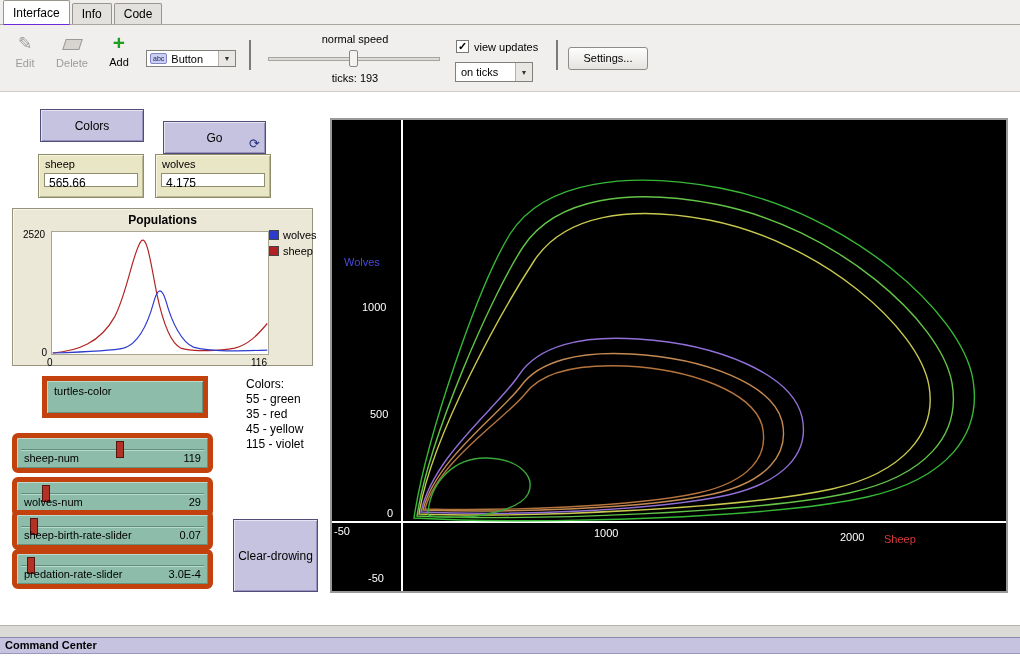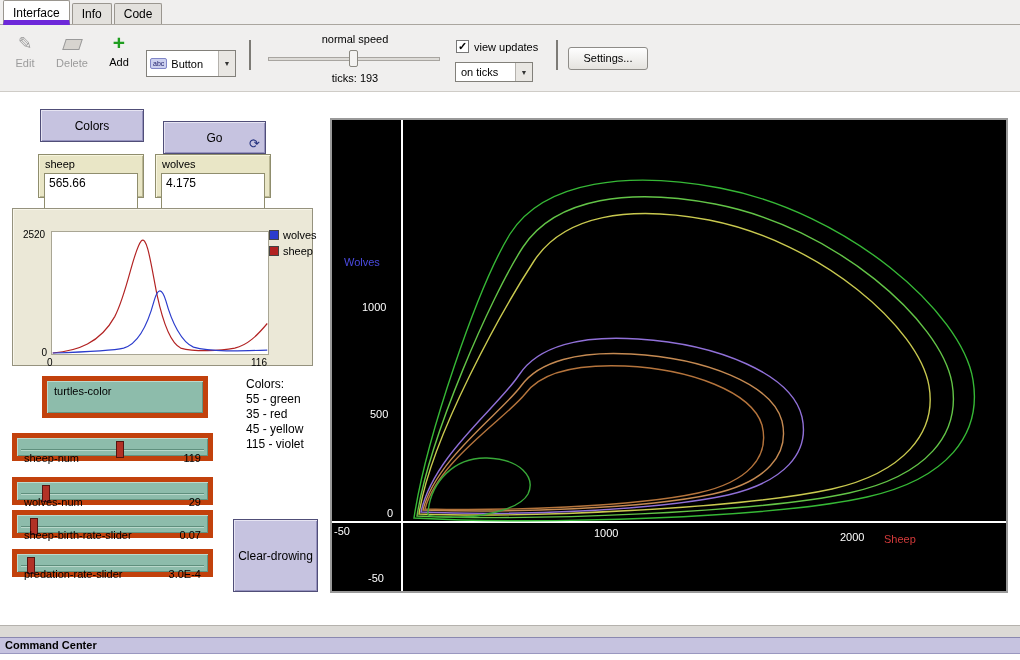--- a/index.html
+++ b/index.html
@@ -2,21 +2,21 @@
 <html><head>
 <meta charset="utf-8">
 <style>
   * { box-sizing:border-box; margin:0; padding:0; }
   html,body { width:1020px; height:660px; }
   body { font-family:"Liberation Sans", sans-serif; background:#fff; position:relative; overflow:hidden; font-size:12px; color:#000; }
 
   
   .tabs-bar { position:absolute; top:0; left:0; width:1020px; height:25px; background:#f0efee; border-bottom:1px solid #aaa69f; display:flex; align-items:flex-end; padding-left:3px; }
   .tab { height:21px; line-height:20px; padding:0 9px; font-size:12px; background:#e3e1dd; border:1px solid #9a968f; border-bottom:none; border-radius:2px 2px 0 0; margin-right:2px; position:relative; }
-  .tab.active { background:#fff; height:25px; line-height:24px; z-index:3; border-bottom:5px solid #6d28d9; margin-bottom:-1px; }
+  .tab.active { background:#fff; height:25px; line-height:24px; z-index:3; border-bottom:1px solid #6d28d9; margin-bottom:-1px; }
 
   
   .toolbar { position:absolute; top:25px; left:0; width:1020px; height:67px; background:#f0efee; border-bottom:1px solid #cfccc7; }
   .tool-item { position:absolute; text-align:center; }
   .tool-icon { display:block; height:22px; line-height:22px; font-size:17px; }
   .tool-label { display:block; font-size:11px; margin-top:2px; }
   .disabled-txt { color:#9b9b9b; }
   .eraser { display:inline-block; width:17px; height:11px; background:#d7d4cf; border:1px solid #9a9a9a; transform:skewX(-18deg); margin-top:6px; }
   .plus { color:#1f9e1f; font-weight:bold; font-size:21px; }
   .tb-sep { position:absolute; width:2px; height:30px; background:#7d7b76; top:15px; }
@@ -33,35 +33,35 @@
   .cb-label { position:absolute; font-size:11px; }
 
   .win-btn { position:absolute; background:linear-gradient(#fefefe,#e5e3df); border:1px solid #8e8c88; border-radius:3px; font-size:11px; text-align:center; }
 
   
   .nl-button { position:absolute; background:#c6c3e0; border:1px solid #504e78; box-shadow:inset 1px 1px 0 #e6e4f2, inset -1px -1px 0 #9693bf; display:flex; align-items:center; justify-content:center; font-size:12px; }
   .forever-icon { position:absolute; right:5px; bottom:3px; font-size:13px; color:#22307e; line-height:13px; }
 
   .monitor { position:absolute; background:#e9e6c6; border:1px solid #8f8d6d; box-shadow:inset 1px 1px 0 #f7f5dd, inset -1px -1px 0 #bab793; }
   .monitor .m-label { position:absolute; top:3px; left:6px; font-size:11px; }
-  .monitor .m-value { position:absolute; left:5px; right:5px; top:18px; height:37px; background:#fff; border:1px solid #8f8d6d; font-size:12px; line-height:19px; padding-left:4px; }
+  .monitor .m-value { position:absolute; left:5px; right:5px; top:18px; height:14px; background:#fff; border:1px solid #8f8d6d; font-size:12px; line-height:19px; padding-left:4px; }
 
   .plot-widget { position:absolute; left:12px; top:208px; width:301px; height:158px; background:#ebe8d7; border:1px solid #95927e; box-shadow:inset 1px 1px 0 #f8f6ea; }
   .plot-title { position:absolute; top:4px; left:0; width:100%; text-align:center; font-weight:bold; font-size:12px; }
   .plot-canvas { position:absolute; left:38px; top:22px; width:218px; height:124px; background:#fff; border:1px solid #a9a694; }
   .axis-txt { position:absolute; font-size:10px; }
   .legend-swatch { position:absolute; width:10px; height:10px; border:1px solid #444; }
   .legend-label { position:absolute; font-size:11px; }
 
   .teal { background:#8dbcab; border:5px solid #c2410c; box-shadow:inset 1px 1px 0 #bcd9cd, inset -1px -1px 0 #639481; position:absolute; }
   .chooser-label { position:absolute; top:4px; left:7px; font-size:11px; }
   .chooser-box { position:absolute; left:6px; top:19px; width:154px; height:19px; background:#7bab99; border:1px solid #4a7a69; box-shadow:inset 1px 1px 1px #5d8d7b; font-size:12px; line-height:17px; padding-left:5px; }
   .chooser-tri { position:absolute; right:6px; top:6px; width:0; height:0; border-left:5px solid transparent; border-right:5px solid transparent; border-top:7px solid #7a1f1f; }
 
-  .nl-slider { position:absolute; left:12px; width:201px; height:28px; }
+  .nl-slider { position:absolute; left:12px; width:201px; height:40px;border-radius:6px; }
   .sl-groove { position:absolute; left:4px; right:4px; top:11px; height:2px; background:#5f8f7d; border-bottom:1px solid #b8d8ca; }
   .sl-thumb { position:absolute; top:3px; width:8px; height:17px; background:#b23226; border:1px solid #551410; }
   .sl-label { position:absolute; left:7px; top:14px; font-size:11px; }
   .sl-value { position:absolute; right:7px; top:14px; font-size:11px; }
 
   .note { position:absolute; left:246px; top:377px; font-size:12px; line-height:15px; }
 
   
   .world-view { position:absolute; left:330px; top:118px; width:678px; height:475px; background:#000; border:2px solid #999; }
   .wv-label { position:absolute; font-size:11px; }
@@ -87,21 +87,21 @@
   </div>
   <div class="tool-item" style="left:50px; top:8px; width:44px;">
     <span class="tool-icon"><span class="eraser"></span></span>
     <span class="tool-label disabled-txt">Delete</span>
   </div>
   <div class="tool-item" style="left:102px; top:7px; width:34px;">
     <span class="tool-icon plus">+</span>
     <span class="tool-label">Add</span>
   </div>
 
-  <div class="dd" style="left:146px; top:25px; width:90px; height:27px;">
+  <div class="dd" style="left:146px; top:25px; width:90px; height:17px;">
     <span class="abc-chip">abc</span>
     <span>Button</span>
     <span class="dd-arrow">▼</span>
   </div>
 
   <div class="tb-sep" style="left:249px;"></div>
 
   <div class="speed-label" style="top:8px;">normal speed</div>
   <div class="speed-track"></div>
   <div class="speed-thumb"></div>
@@ -134,20 +134,21 @@
 <div class="monitor" style="left:38px; top:154px; width:106px; height:44px;">
   <span class="m-label">sheep</span>
   <div class="m-value">565.66</div>
 </div>
 <div class="monitor" style="left:155px; top:154px; width:116px; height:44px;">
   <span class="m-label">wolves</span>
   <div class="m-value">4.175</div>
 </div>
 
 <div class="plot-widget">
+  <div class="plot-title">Populations</div>
   <div class="plot-canvas">
     <svg width="216" height="122" viewBox="0 0 218 124">
       <path d="M 0 123 C 25 121 48 113 63 86 C 76 61 82 18 90 9 C 96 3 100 34 106 64 C 112 92 120 113 130 118 C 145 122 170 121 185 118 C 198 115 208 105 218 93" fill="none" stroke="#b22222" stroke-width="1.2"></path>
       <path d="M 0 123 C 30 122 60 121 72 118 C 86 114 96 96 103 70 C 107 56 111 57 115 70 C 121 92 131 112 143 117 C 160 122 190 121 218 120" fill="none" stroke="#2b3ccc" stroke-width="1.2"></path>
     </svg>
   </div>
   <div class="axis-txt" style="left:8px; top:20px; width:26px; text-align:center;">2520</div>
   <div class="axis-txt" style="left:8px; top:138px; width:26px; text-align:right;">0</div>
   <div class="axis-txt" style="left:34px; top:148px;">0</div>
   <div class="axis-txt" style="left:238px; top:148px;">116</div>

